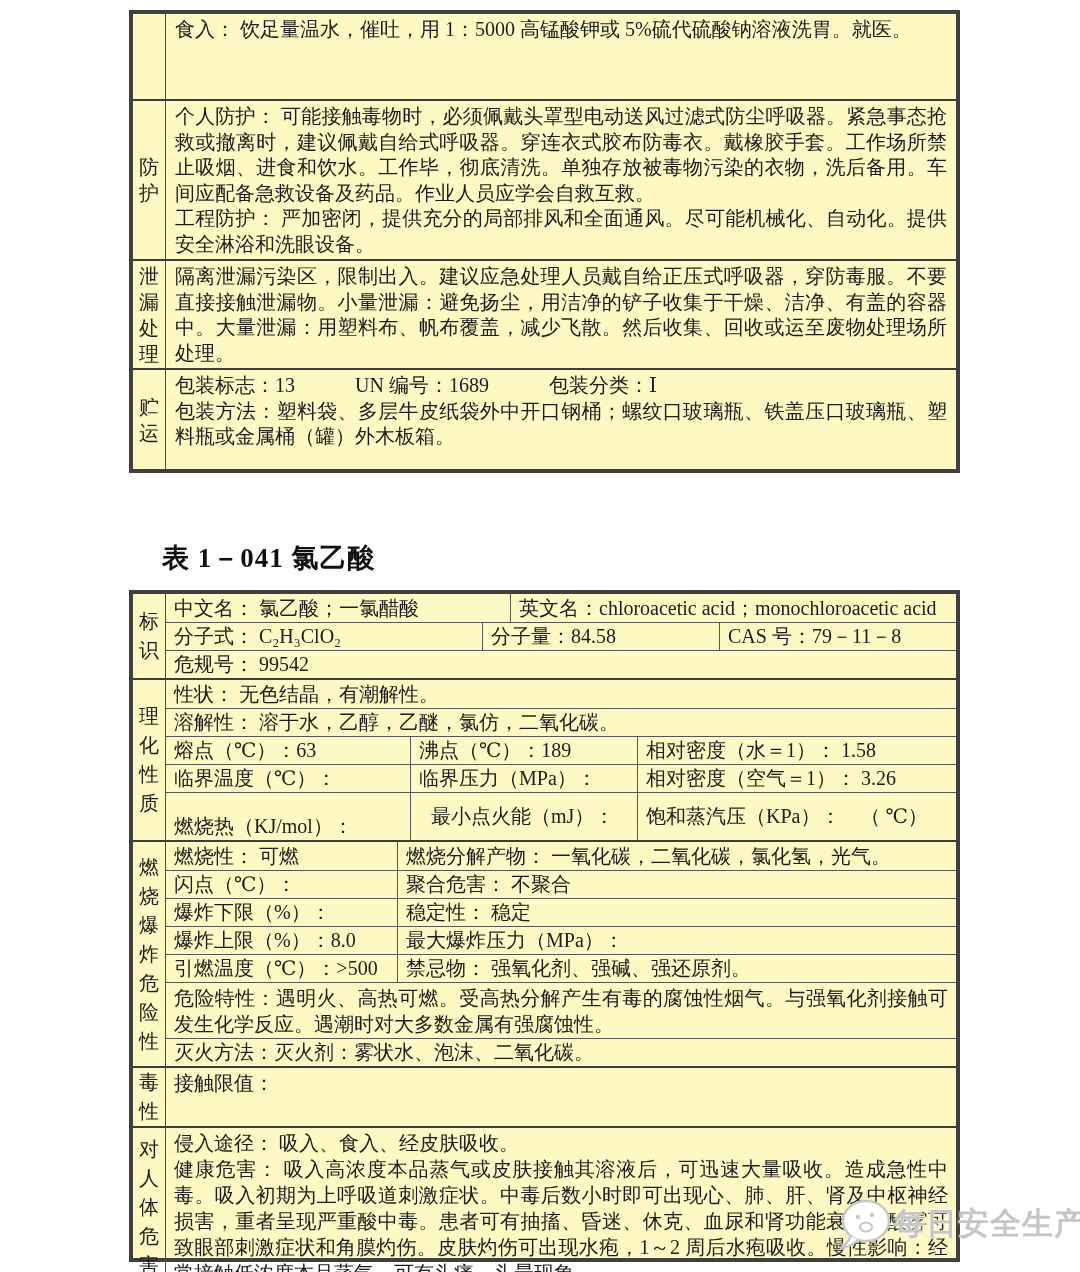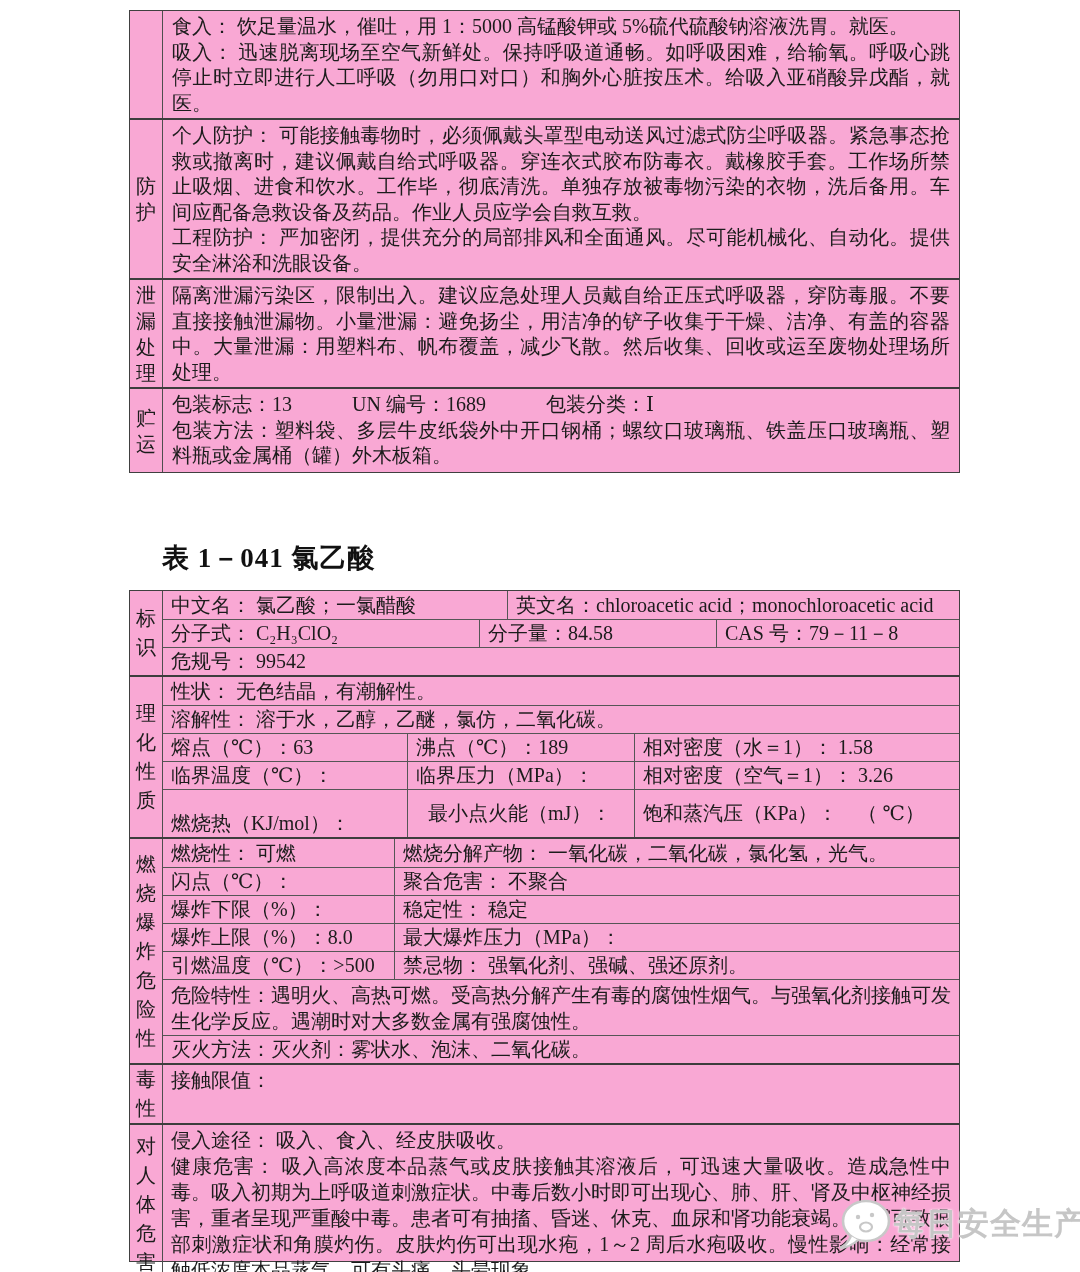--- a/index.html
+++ b/index.html
@@ -4,22 +4,22 @@
 <style>
   * { margin:0; padding:0; box-sizing:border-box; }
   html,body { background:#ffffff; }
   .page {
     position:relative; width:1080px; height:1272px; background:#ffffff;
     font-family:"Liberation Serif","DejaVu Serif",serif; color:#1c1c1c;
     overflow:hidden;
   }
   .tbl {
     position:absolute; left:129px; width:831px;
-    border:1px solid #404040; display:flex; flex-direction:column;
-    background:#f9a8d4;
+    border:4px solid #404040; display:flex; flex-direction:column;
+    background:#fef9c3;
   }
   #table-top { top:10px; height:463px; }
   #table-main { top:590px; height:672px; }
   .trow { display:flex; flex:0 0 auto; }
   .trow + .trow, .sect + .sect { border-top:2px solid #3d3d3d; }
   .lbl {
     flex:0 0 33px; border-right:1px solid #4e4e4e;
     display:flex; align-items:center; justify-content:center;
     font-size:20px; line-height:26px; text-align:center; white-space:pre-line;
   }
@@ -63,21 +63,20 @@
 <body>
 
 <div class="page">
 
   <div class="tbl" id="table-top">
 
     <div class="trow" style="flex:0 0 85px;">
       <div class="lbl"></div>
       <div class="cellp">
         <div class="para">食入： 饮足量温水，催吐，用 1：5000 高锰酸钾或 5%硫代硫酸钠溶液洗胃。就医。</div>
-        <div class="para">吸入： 迅速脱离现场至空气新鲜处。保持呼吸道通畅。如呼吸困难，给输氧。呼吸心跳停止时立即进行人工呼吸（勿用口对口）和胸外心脏按压术。给吸入亚硝酸异戊酯，就医。</div>
       </div>
     </div>
 
     <div class="trow" style="flex:0 0 148px;">
       <div class="lbl">防
 护</div>
       <div class="cellp">
         <div class="para">个人防护： 可能接触毒物时，必须佩戴头罩型电动送风过滤式防尘呼吸器。紧急事态抢救或撤离时，建议佩戴自给式呼吸器。穿连衣式胶布防毒衣。戴橡胶手套。工作场所禁止吸烟、进食和饮水。工作毕，彻底清洗。单独存放被毒物污染的衣物，洗后备用。车间应配备急救设备及药品。作业人员应学会自救互救。</div>
         <div class="para">工程防护： 严加密闭，提供充分的局部排风和全面通风。尽可能机械化、自动化。提供安全淋浴和洗眼设备。</div>
       </div>

